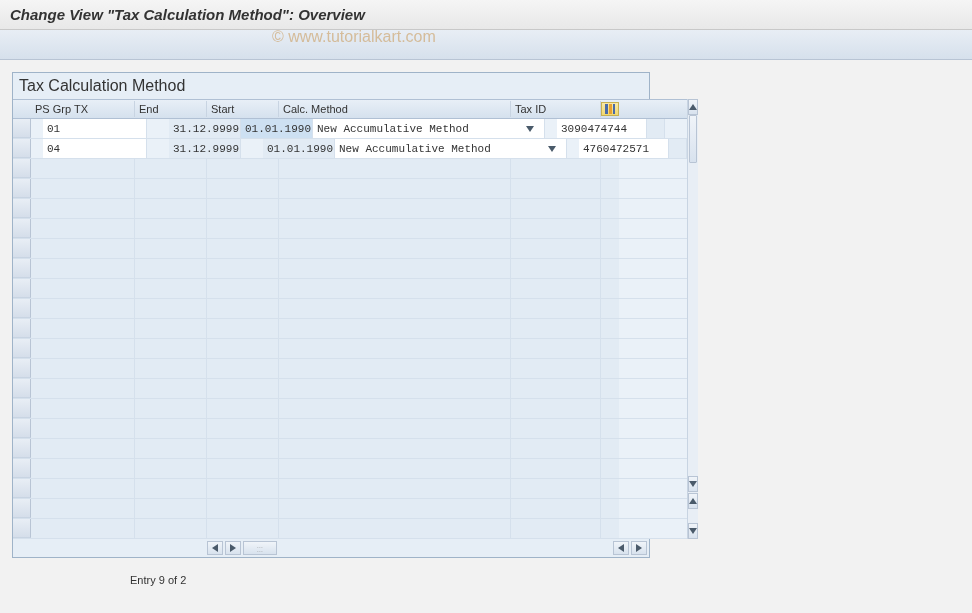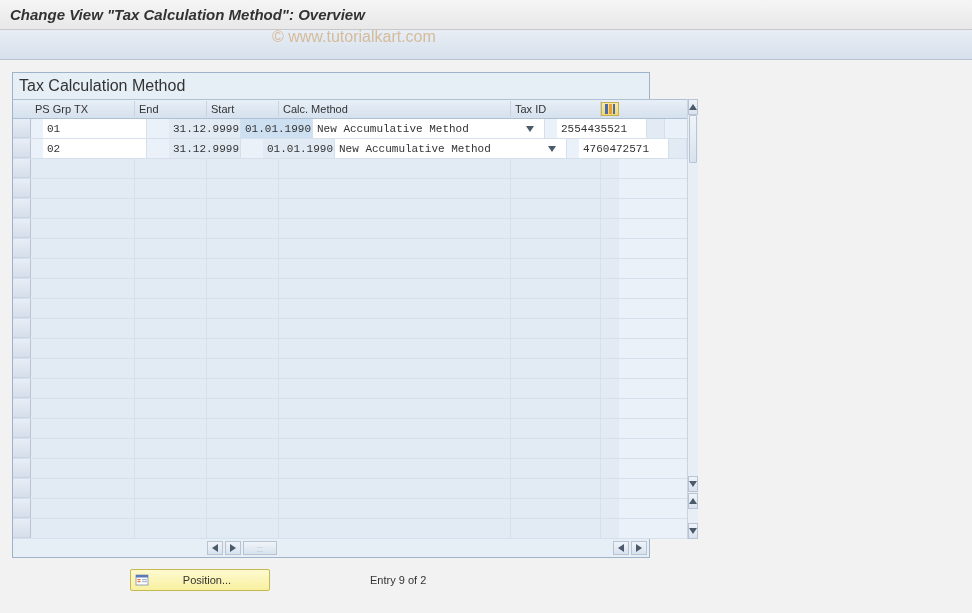--- a/index.html
+++ b/index.html
@@ -271,26 +271,26 @@
                 <div class="data-cell readonly col-end">31.12.9999</div>
                 <div class="data-cell highlighted col-start">01.01.1990</div>
                 <div class="data-cell dropdown-cell col-calc">
                   <span>New Accumulative Method</span>
                   <span class="dropdown-arrow">
                     <svg width="8" height="6" viewBox="0 0 8 6">
                       <path d="M0 0 L8 0 L4 6 Z" fill="#4a5a6a"></path>
                     </svg>
                   </span>
                 </div>
-                <div class="data-cell input-cell col-tax">2554435521</div>
+                <div class="data-cell input-cell col-tax">3090474744</div>
                 <div style="width:18px;background:#e2ebf4;border-right:1px solid #d5e0ec"></div>
               </div>
               <div class="data-row">
                 <div class="sel-handle"></div>
-                <div class="data-cell input-cell col-ps">02</div>
+                <div class="data-cell input-cell col-ps">04</div>
                 <div class="data-cell readonly col-end">31.12.9999</div>
                 <div class="data-cell readonly col-start">01.01.1990</div>
                 <div class="data-cell dropdown-cell col-calc">
                   <span>New Accumulative Method</span>
                   <span class="dropdown-arrow">
                     <svg width="8" height="6" viewBox="0 0 8 6">
                       <path d="M0 0 L8 0 L4 6 Z" fill="#4a5a6a"></path>
                     </svg>
                   </span>
                 </div>
@@ -508,25 +508,14 @@
           <div class="hbtn">
               <div class="tri tri-right"></div>
             </div>
         </div>
       </div>
     </div>
   </div>
 </div>
 
 <div class="footer-bar">
-  <div class="position-btn">
-    <svg viewBox="0 0 14 14">
-      <rect x="1" y="2" width="12" height="10" fill="#fff" stroke="#8090a8" stroke-width="0.8"></rect>
-      <rect x="1" y="2" width="12" height="2.5" fill="#5a7ab8"></rect>
-      <rect x="2.5" y="6" width="3" height="1.2" fill="#e07030"></rect>
-      <rect x="2.5" y="8" width="3" height="1.2" fill="#e07030"></rect>
-      <rect x="7" y="6" width="5" height="1.2" fill="#a8b8d0"></rect>
-      <rect x="7" y="8" width="5" height="1.2" fill="#a8b8d0"></rect>
-    </svg>
-    <span>Position...</span>
-  </div>
   <div class="entry-text">Entry 9 of 2</div>
 </div>
 
 </body></html>

